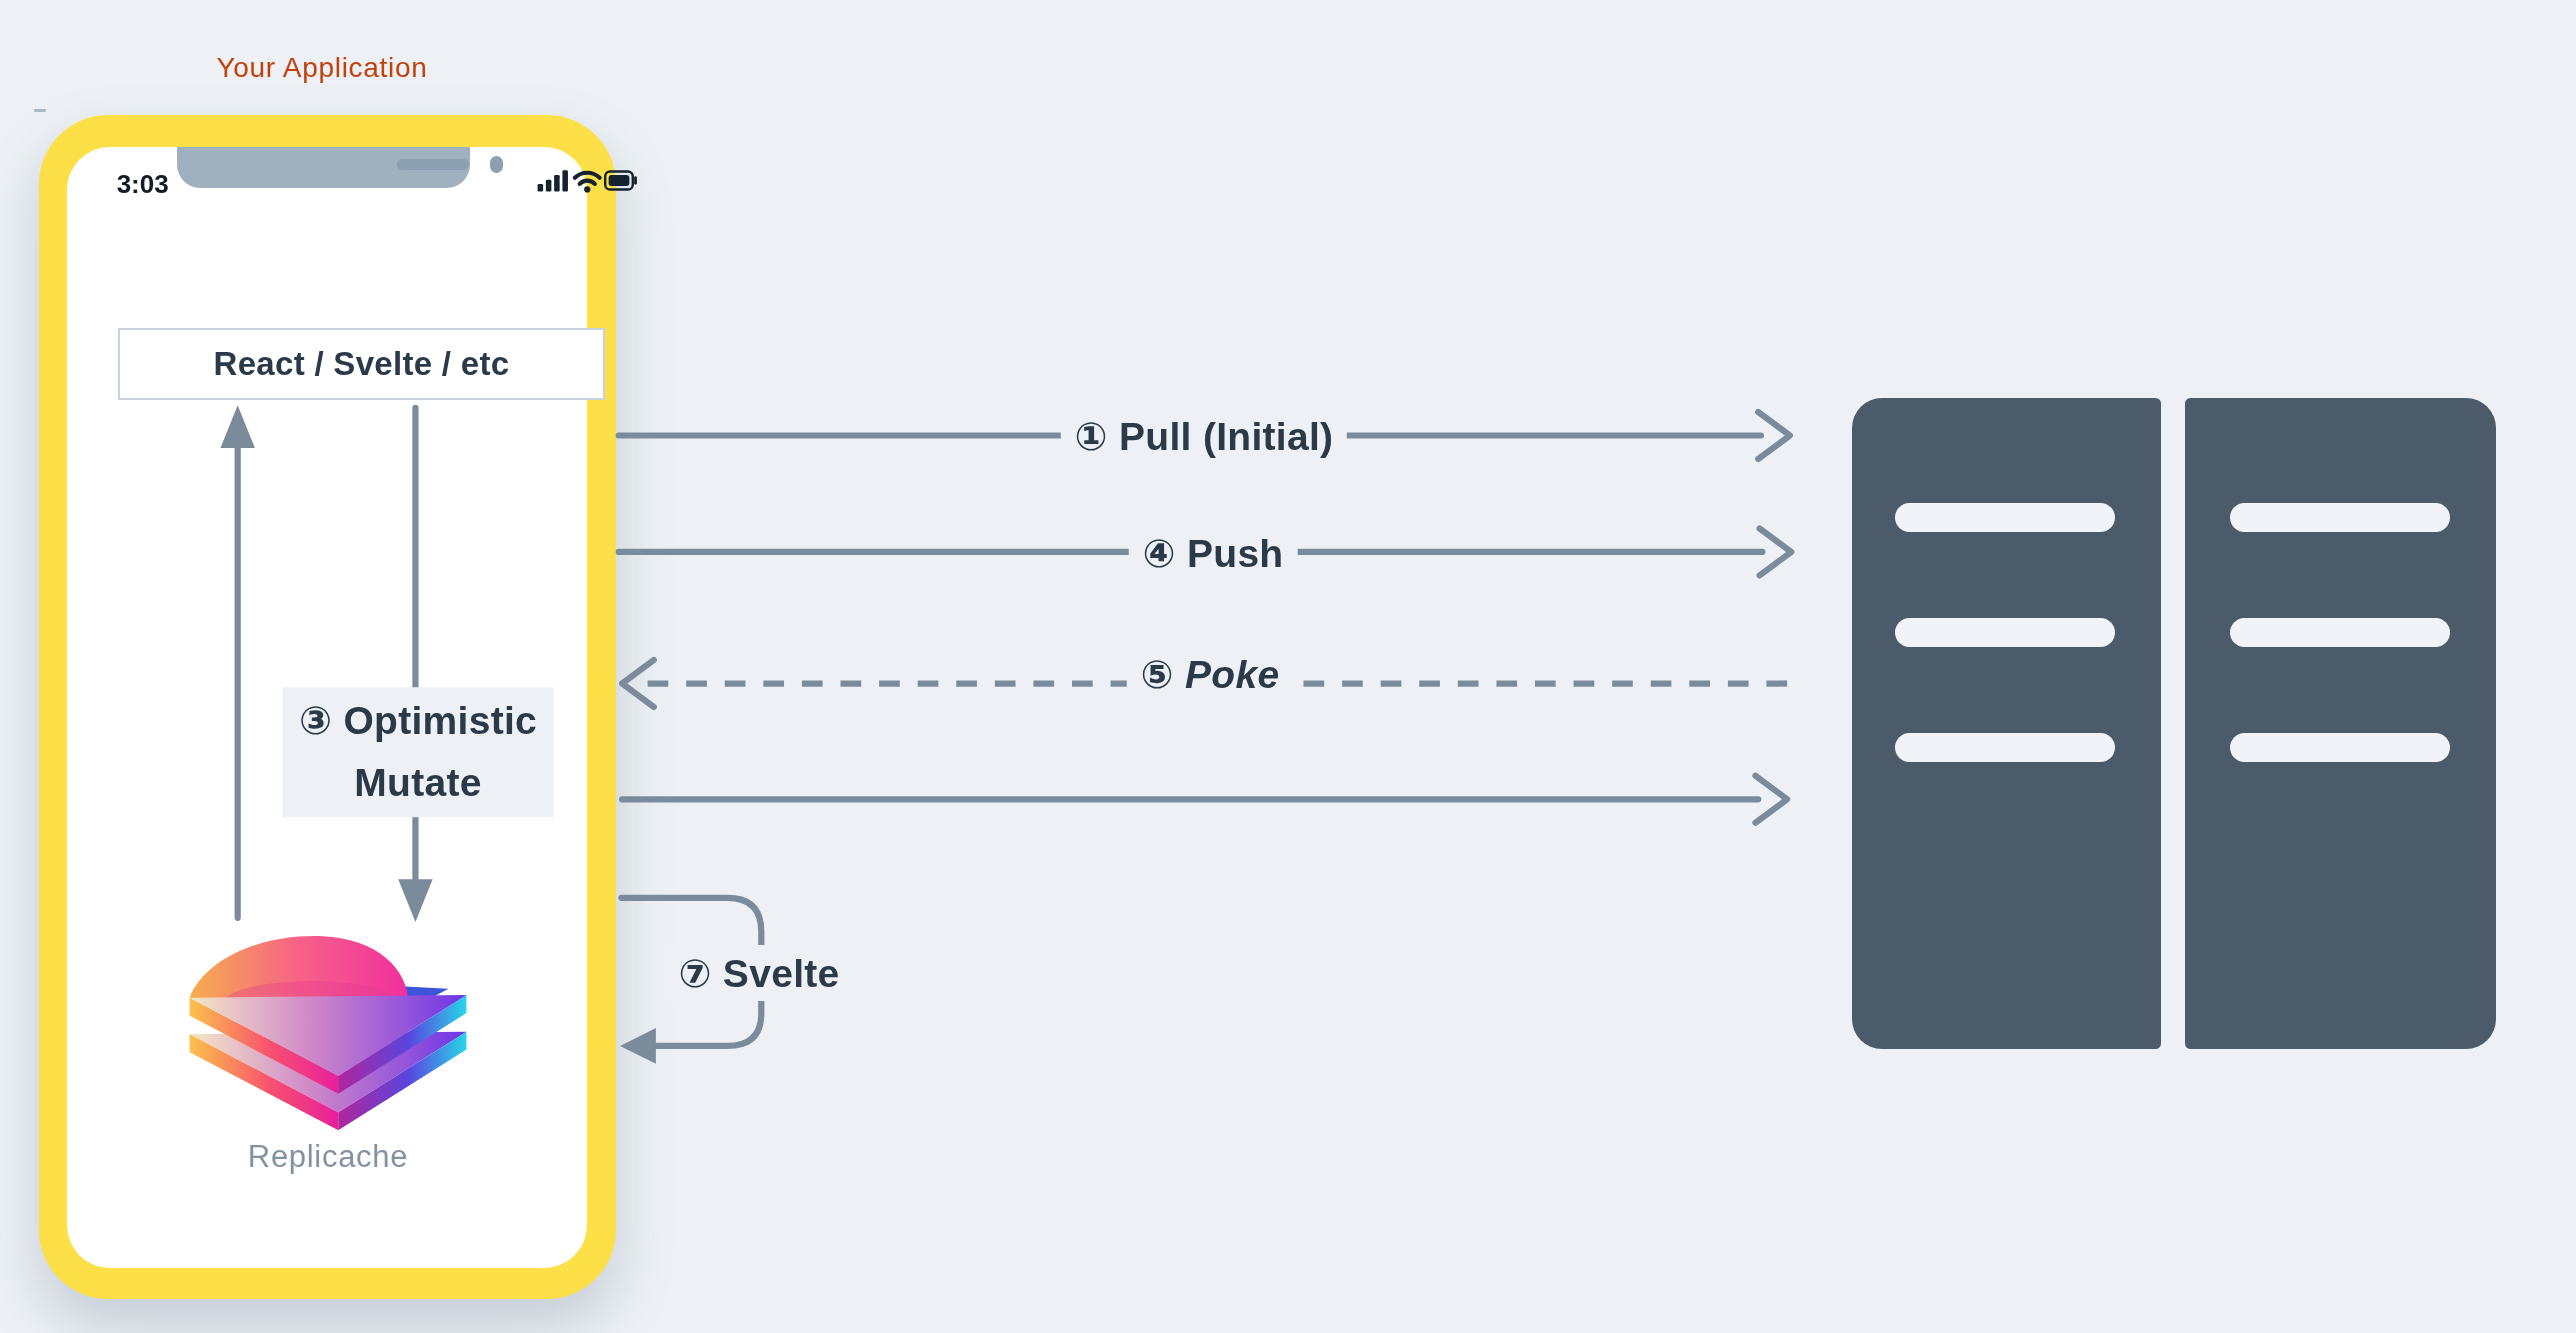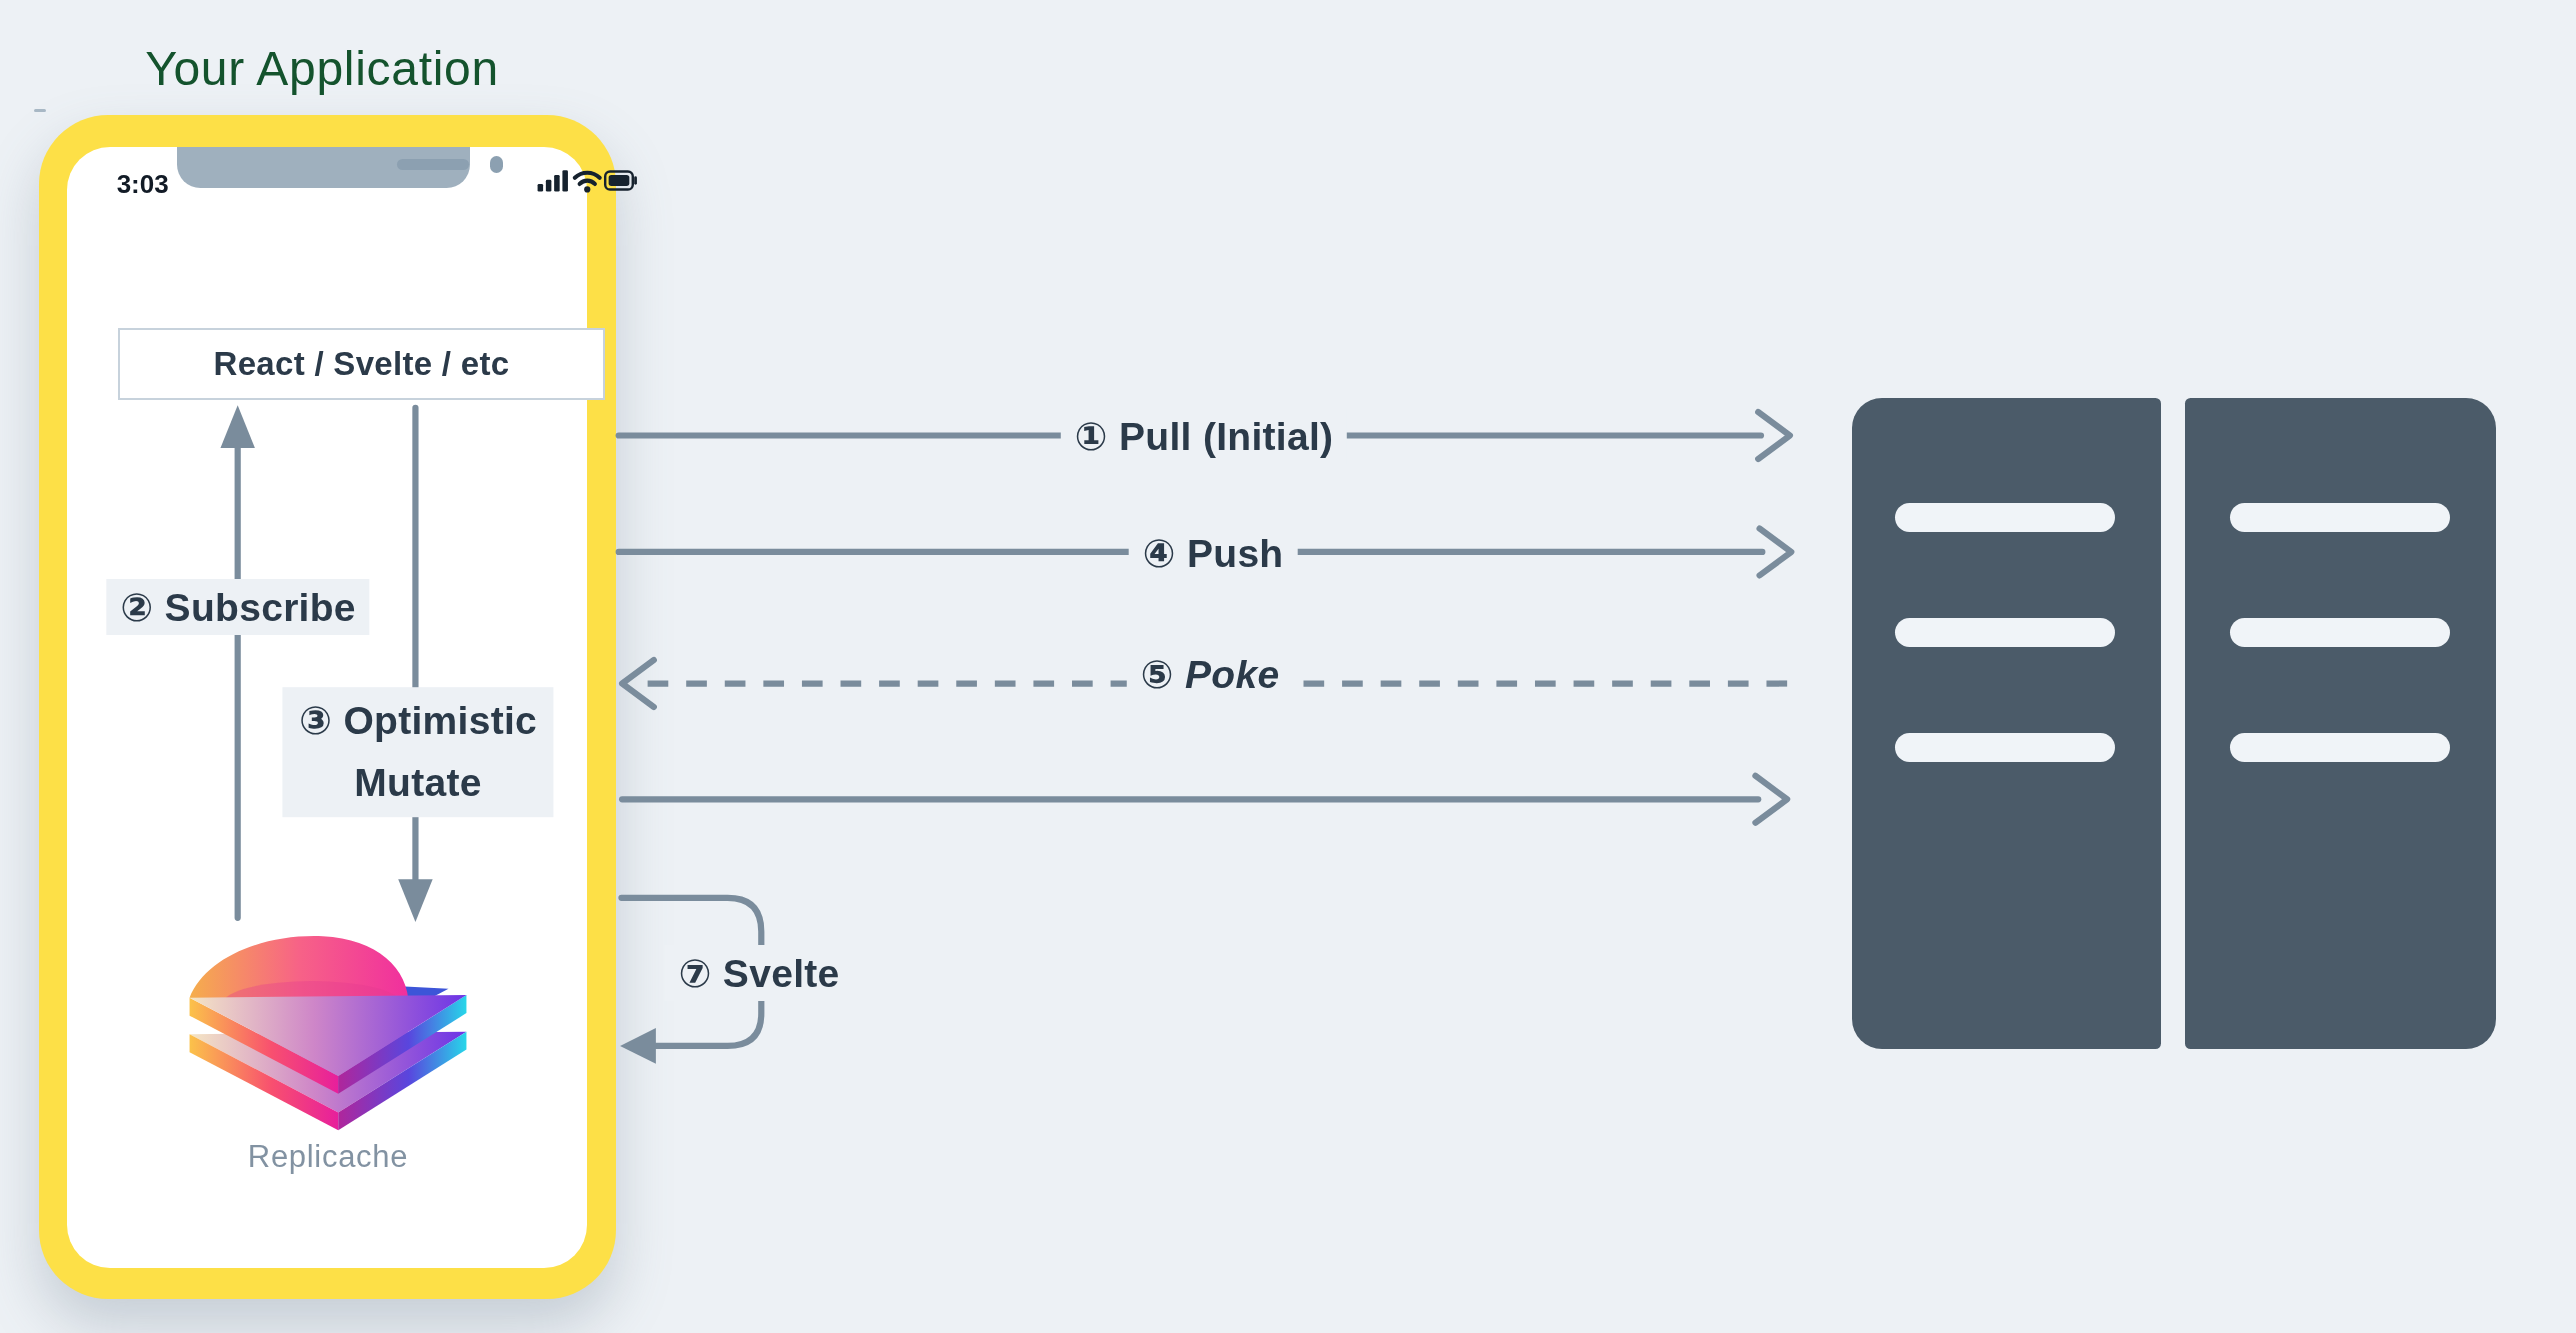--- a/index.html
+++ b/index.html
@@ -8,22 +8,22 @@
     background:#EDF1F5;
     font-family:"Liberation Sans","DejaVu Sans",sans-serif;
     overflow:hidden;
   }
   .stage{position:relative;width:2576px;height:1334px;background:#EDF1F5;}
 
   
   .big-title{
     position:absolute;
     transform:translate(-50%,-50%);
-    font-size:48px;font-weight:500;letter-spacing:0.7px;
-    color:#14532d;white-space:nowrap;
+    font-size:28px;font-weight:500;letter-spacing:0.7px;
+    color:#c2410c;white-space:nowrap;
   }
   #app-title{left:322px;top:68px;}
   #ws-title{left:2172px;top:349px;}
 
   
   .stray-dash{
     position:absolute;left:34px;top:109px;width:11.7px;height:3.4px;
     background:#A9B9C6;border-radius:2.1px;
   }
 
@@ -222,21 +222,20 @@
       </g>
 
       <g>
         <path d="M902,1303 H1056 Q1105,1303 1105,1352 V1471 Q1105,1518 1056,1518 H938"></path>
         <polygon points="900,1518 952,1492 952,1544" fill="#7A8C9C" stroke="none"></polygon>
       </g>
     </g>
   </svg>
 
   <div class="flow-label" id="lbl-pull-initial">① Pull (Initial)</div>
-  <div class="flow-label" id="lbl-subscribe">② Subscribe</div>
   <div class="flow-label" id="lbl-optimistic">
     <span>③ Optimistic</span><br>
     <span>Mutate</span>
   </div>
   <div class="flow-label" id="lbl-push">④ Push</div>
   <div class="flow-label" id="lbl-poke">⑤ Poke</div>
   <div class="flow-label" id="lbl-rebase">⑦ Svelte</div>
 
 </div>
 

